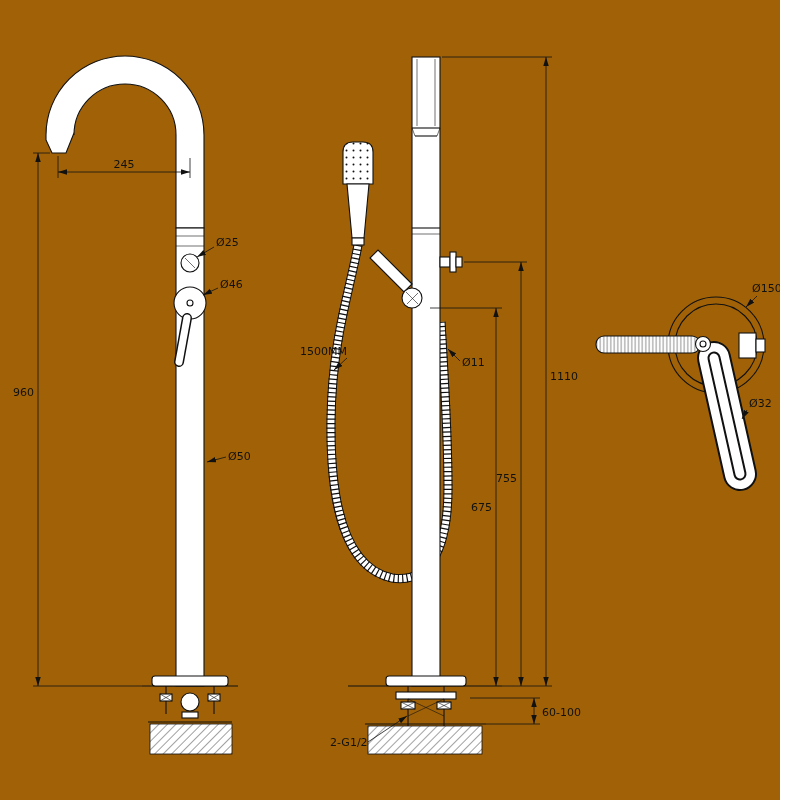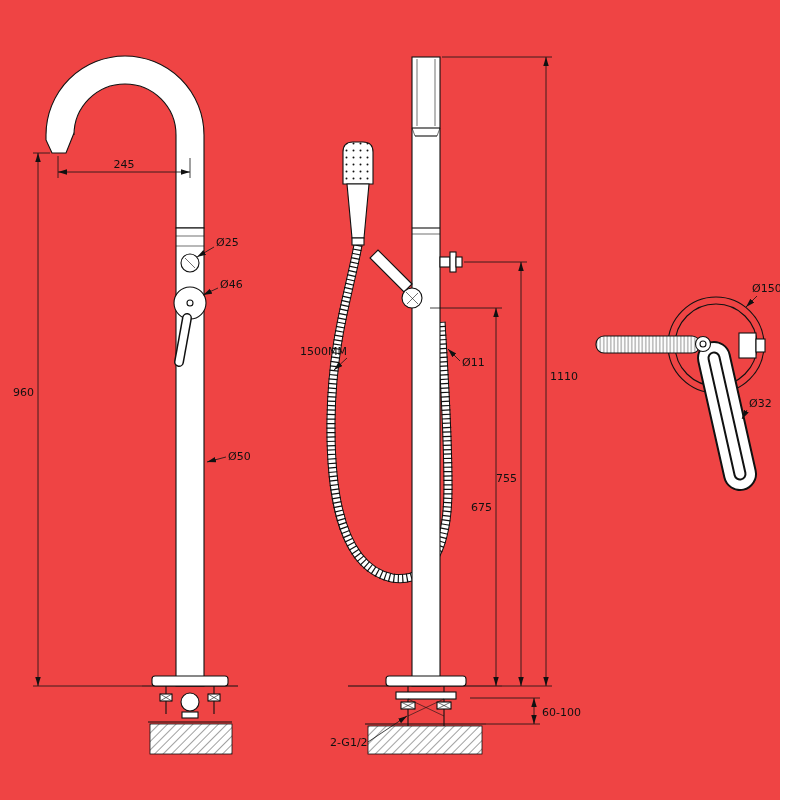--- a/index.html
+++ b/index.html
@@ -1,16 +1,16 @@
 <!DOCTYPE html>
 <html><head>
 <meta charset="utf-8">
 <style>
   html,body{margin:0;padding:0;background:#fff;}
-  .page{width:780px;height:800px;background:#ef4444;position:relative;overflow:hidden;
+  .page{width:780px;height:800px;background:#a16207;position:relative;overflow:hidden;
         font-family:"DejaVu Sans","Liberation Sans",sans-serif;}
   svg{display:block;}
   svg text{font-family:"DejaVu Sans","Liberation Sans",sans-serif;font-size:11px;fill:#111;}
   .outline{fill:#fff;stroke:#111;stroke-width:1.1;}
   .stroke{fill:none;stroke:#111;stroke-width:1.1;}
   .thin{fill:none;stroke:#111;stroke-width:0.6;}
   .dim{fill:none;stroke:#111;stroke-width:0.8;}
   .ext{fill:none;stroke:#111;stroke-width:0.8;}
 </style>
 </head>

